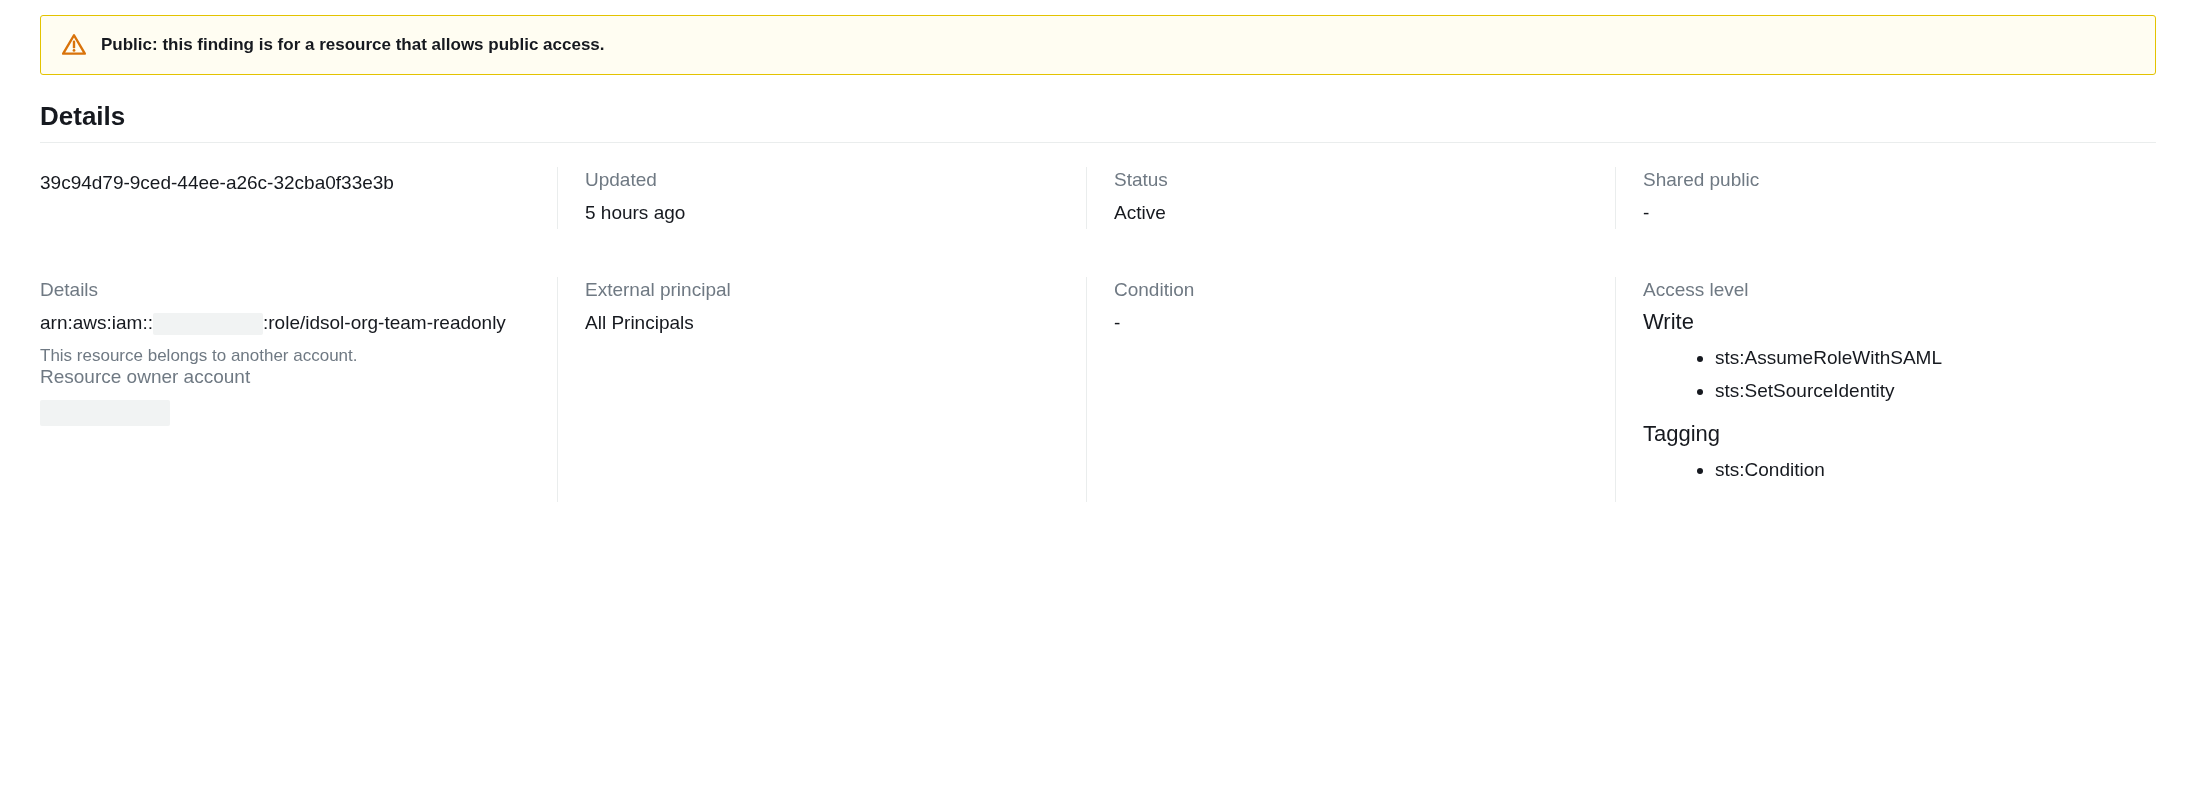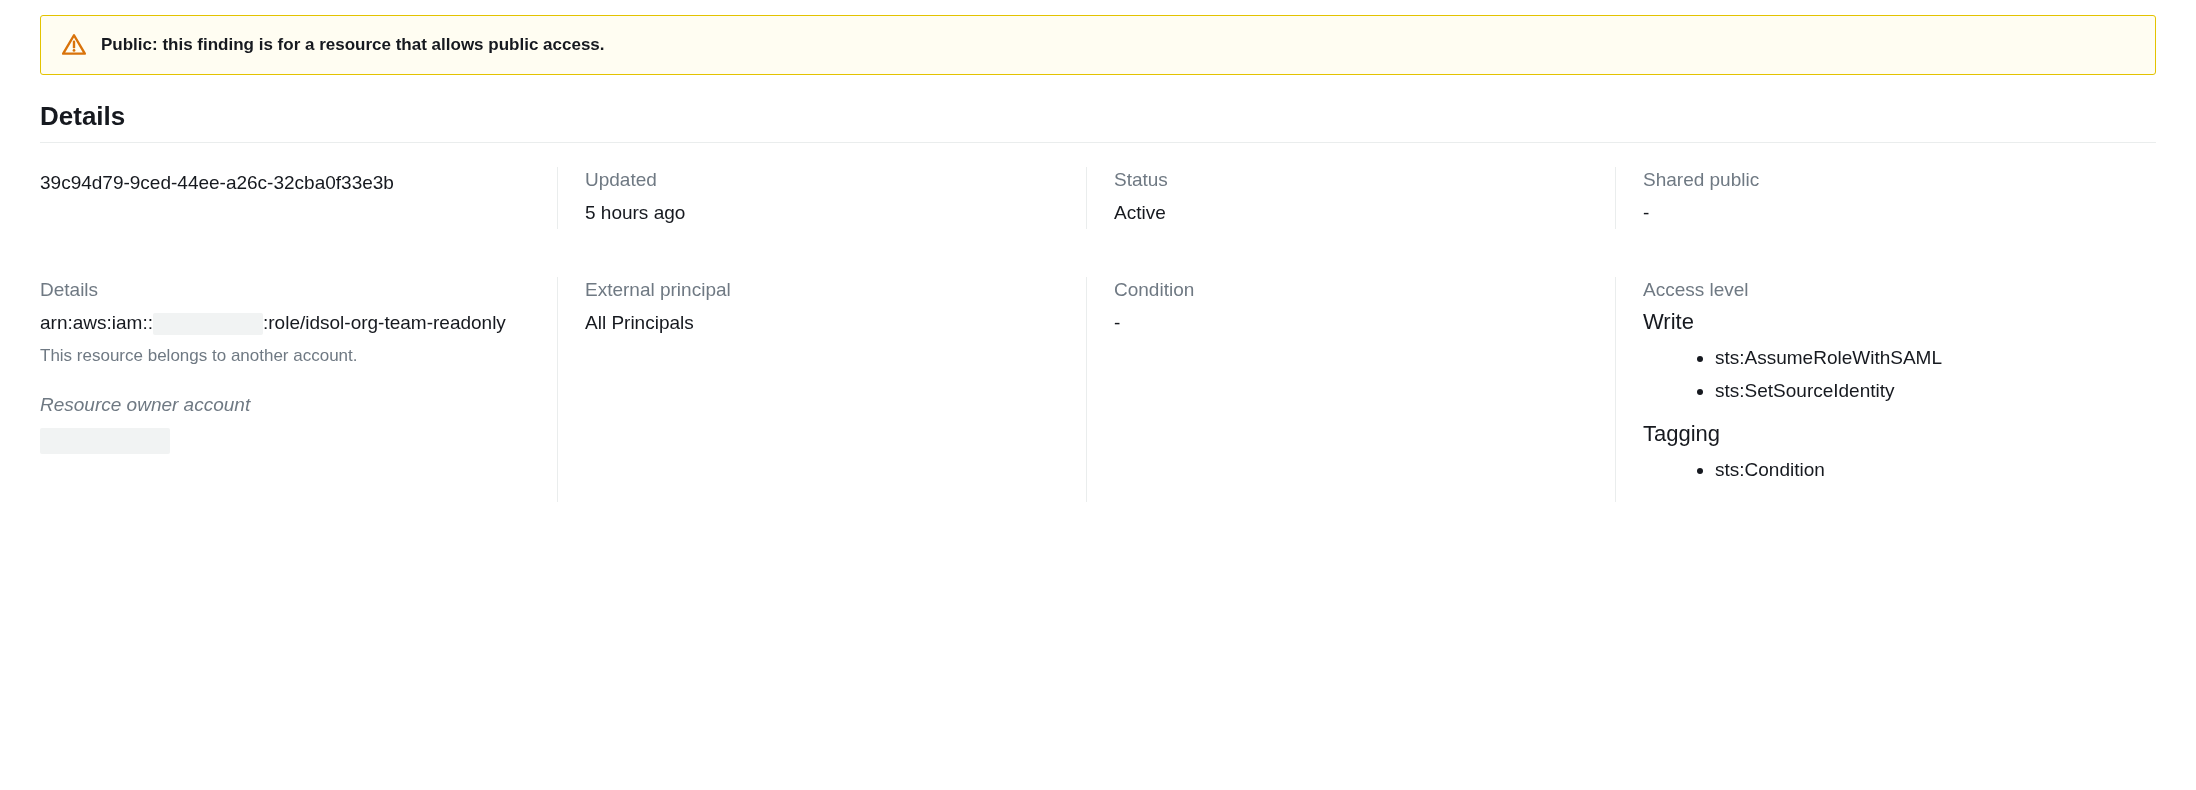--- a/index.html
+++ b/index.html
@@ -116,22 +116,20 @@
       list-style: disc;
       padding-left: 72px;
       margin-bottom: 14px;
     }
     .level-list li {
       font-size: 19px;
       color: #16191f;
       line-height: 1.75;
     }
     .owner-block {
-      margin-top: 28px;
-      font-style: italic;
     }
   </style>
 </head>
 <body>
 
 <div class="alert-box">
   <span class="warn-icon">
     <svg viewBox="0 0 24 24" width="26" height="26">
       <path d="M12 3 L22 20 L2 20 Z" fill="none" stroke="#d9730b" stroke-width="2.2" stroke-linejoin="round"></path>
       <line x1="12" y1="9" x2="12" y2="14" stroke="#d9730b" stroke-width="2.2" stroke-linecap="round"></line>

